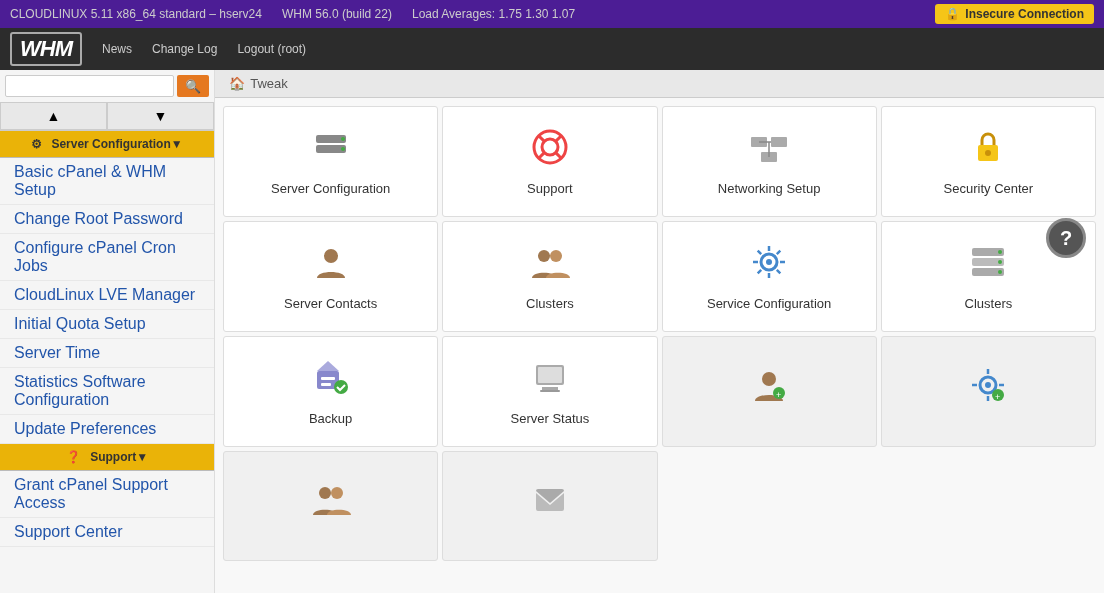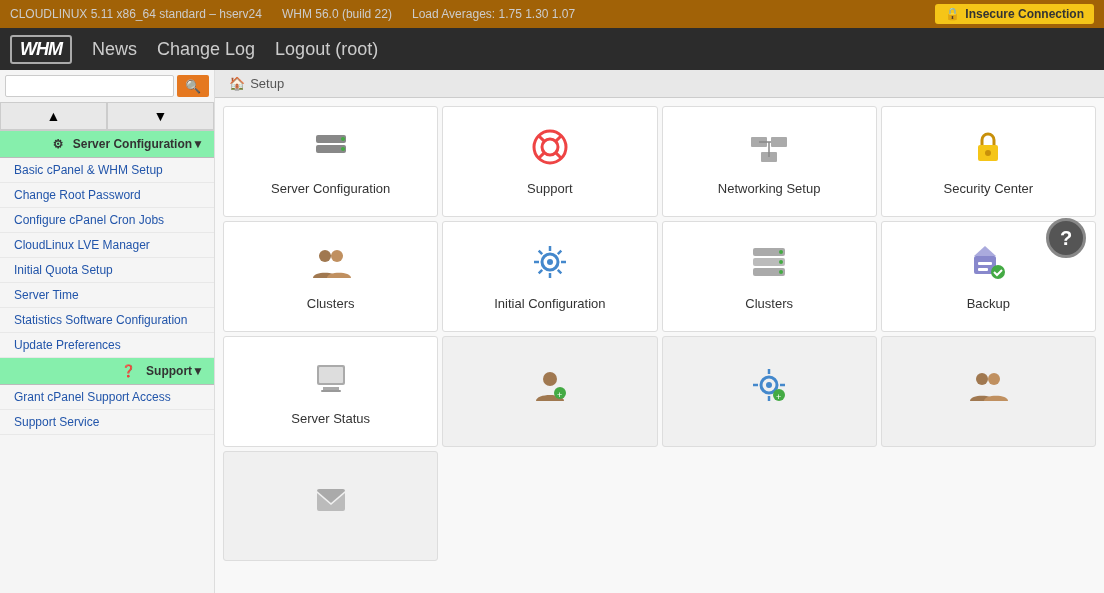--- a/index.html
+++ b/index.html
@@ -1,20 +1,20 @@
 <!DOCTYPE html>
 <html><head>
   <meta charset="utf-8">
   <style>
     * { box-sizing: border-box; margin: 0; padding: 0; }
     body { font-family: Arial, sans-serif; font-size: 13px; background: #f0f0f0; overflow: hidden; }
 
     
     #topbar {
-      background: #a16207;
+      background: #4c1d95;
       color: #ccc;
       font-size: 12px;
       padding: 0 10px;
       height: 28px;
       display: flex;
       align-items: center;
       justify-content: space-between;
     }
     #topbar .top-info { display: flex; gap: 20px; align-items: center; }
     #topbar .insecure-btn {
@@ -35,32 +35,32 @@
     #navbar {
       background: #2c2c2c;
       height: 42px;
       display: flex;
       align-items: center;
       padding: 0 10px;
       gap: 20px;
     }
     #navbar .logo {
       color: white;
-      font-size: 18px;
+      font-size: 22px;
       font-weight: bold;
       font-style: italic;
       border: 2px solid #aaa;
       padding: 2px 8px;
       border-radius: 3px;
       letter-spacing: -1px;
     }
     #navbar a {
       color: #ccc;
       text-decoration: none;
-      font-size: 18px;
+      font-size: 12px;
     }
 
     
     #main-layout {
       display: flex;
       height: calc(593px - 70px);
     }
 
     
     #sidebar {
@@ -79,35 +79,35 @@
       font-size: 14px;
       display: inline-flex;
       align-items: center;
       justify-content: center;
     }
     .sidebar-scroll-row {
       display: flex;
       border-bottom: 1px solid #ccc;
     }
     .sidebar-section-header {
-      background: #86efac;
+      background: #eab308;
       padding: 6px 10px;
       font-size: 12px;
       font-weight: bold;
       color: #333;
       display: flex;
       align-items: center;
-      justify-content: flex-end;
+      justify-content: center;
       cursor: pointer;
       border-bottom: 1px solid #bbb;
     }
     .sidebar-section-header .section-icon { margin-right: 6px; }
     .sidebar-item {
       padding: 5px 10px 5px 14px;
-      font-size: 12px;
+      font-size: 16px;
       color: #2255aa;
       cursor: pointer;
       border-bottom: 1px solid #e8e8e8;
     }
     .sidebar-search {
       padding: 5px;
       display: flex;
       gap: 3px;
     }
     .sidebar-search input {
@@ -253,29 +253,29 @@
 
     <div class="sidebar-section-header">
       <span>
         <span class="section-icon">❓</span>
         <span>Support</span>
       </span>
       <span>▼</span>
     </div>
     <div>
       <div class="sidebar-item">Grant cPanel Support Access</div>
-      <div class="sidebar-item">Support Service</div>
+      <div class="sidebar-item">Support Center</div>
     </div>
   </div>
 
   <div id="content">
 
     <div id="breadcrumb">
       <span>🏠</span>
-      <span>Setup</span>
+      <span>Tweak</span>
     </div>
 
     <div class="grid-container">
 
       <div class="grid-card">
         <div class="card-icon">
           <svg width="40" height="40" viewBox="0 0 40 40">
               <rect x="5" y="8" width="30" height="8" rx="2" fill="#888"></rect>
               <rect x="5" y="18" width="30" height="8" rx="2" fill="#888"></rect>
               <circle cx="32" cy="12" r="2" fill="#4a4"></circle>
@@ -316,20 +316,29 @@
         <div class="card-icon">
           <svg width="40" height="40" viewBox="0 0 40 40">
               <rect x="10" y="18" width="20" height="16" rx="2" fill="#f5c518"></rect>
               <path d="M14 18 v-5 a6 6 0 0 1 12 0 v5" fill="none" stroke="#c8900a" stroke-width="3"></path>
               <circle cx="20" cy="26" r="3" fill="#c8900a"></circle>
             </svg>
         </div>
         <div class="card-label">Security Center</div>
       </div>
 
+      <div class="grid-card">
+        <div class="card-icon">
+          <svg width="40" height="40" viewBox="0 0 40 40">
+              <circle cx="20" cy="14" r="7" fill="#a07850"></circle>
+              <path d="M6 36 c0-8 28-8 28 0" fill="#a07850"></path>
+            </svg>
+        </div>
+        <div class="card-label">Server Contacts</div>
+      </div>
 
       <div class="grid-card">
         <div class="card-icon">
           <svg width="40" height="40" viewBox="0 0 40 40">
               <circle cx="14" cy="14" r="6" fill="#a07850"></circle>
               <circle cx="26" cy="14" r="6" fill="#c09060"></circle>
               <path d="M2 36 c0-7 24-7 24 0" fill="#a07850"></path>
               <path d="M16 36 c0-7 24-7 24 0" fill="#c09060"></path>
             </svg>
         </div>
@@ -337,21 +346,21 @@
       </div>
 
       <div class="grid-card">
         <div class="card-icon">
           <svg width="40" height="40" viewBox="0 0 40 40">
               <circle cx="20" cy="20" r="8" fill="none" stroke="#4488cc" stroke-width="3"></circle>
               <circle cx="20" cy="20" r="3" fill="#4488cc"></circle>
               <path d="M20 4 v5 M20 31 v5 M4 20 h5 M31 20 h5 M8.7 8.7 l3.5 3.5 M27.8 27.8 l3.5 3.5 M31.3 8.7 l-3.5 3.5 M12.2 27.8 l-3.5 3.5" stroke="#4488cc" stroke-width="2.5"></path>
             </svg>
         </div>
-        <div class="card-label">Initial Configuration</div>
+        <div class="card-label">Service Configuration</div>
       </div>
 
 
       <div class="grid-card">
         <div class="card-icon">
           <svg width="40" height="40" viewBox="0 0 40 40">
               <rect x="4" y="6" width="32" height="8" rx="2" fill="#aaa"></rect>
               <rect x="4" y="16" width="32" height="8" rx="2" fill="#bbb"></rect>
               <rect x="4" y="26" width="32" height="8" rx="2" fill="#aaa"></rect>
               <circle cx="32" cy="10" r="2" fill="#4a4"></circle>

